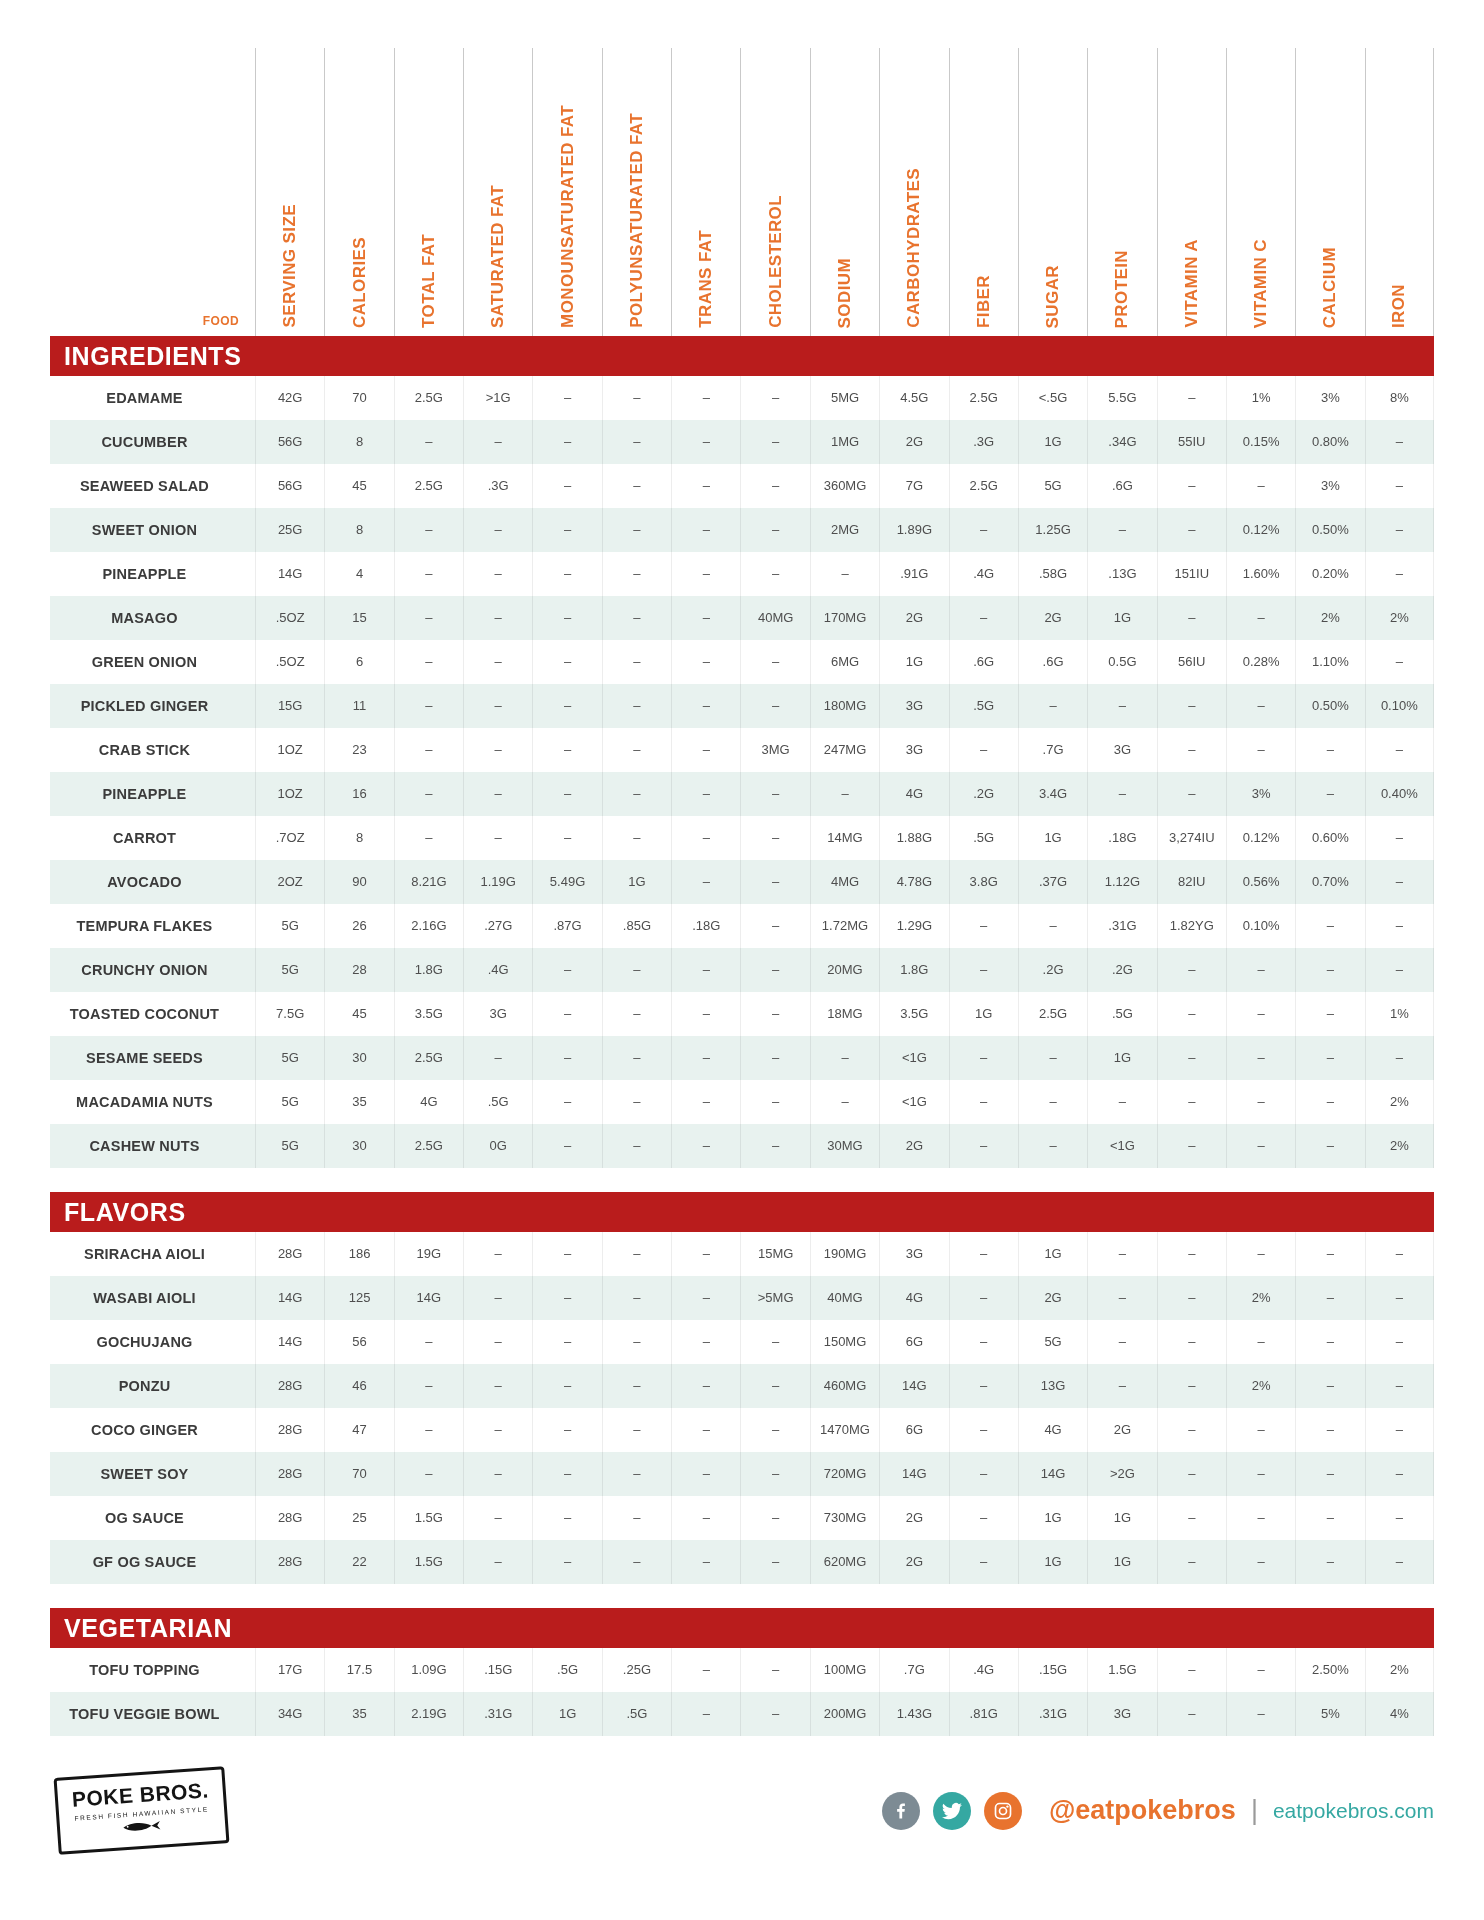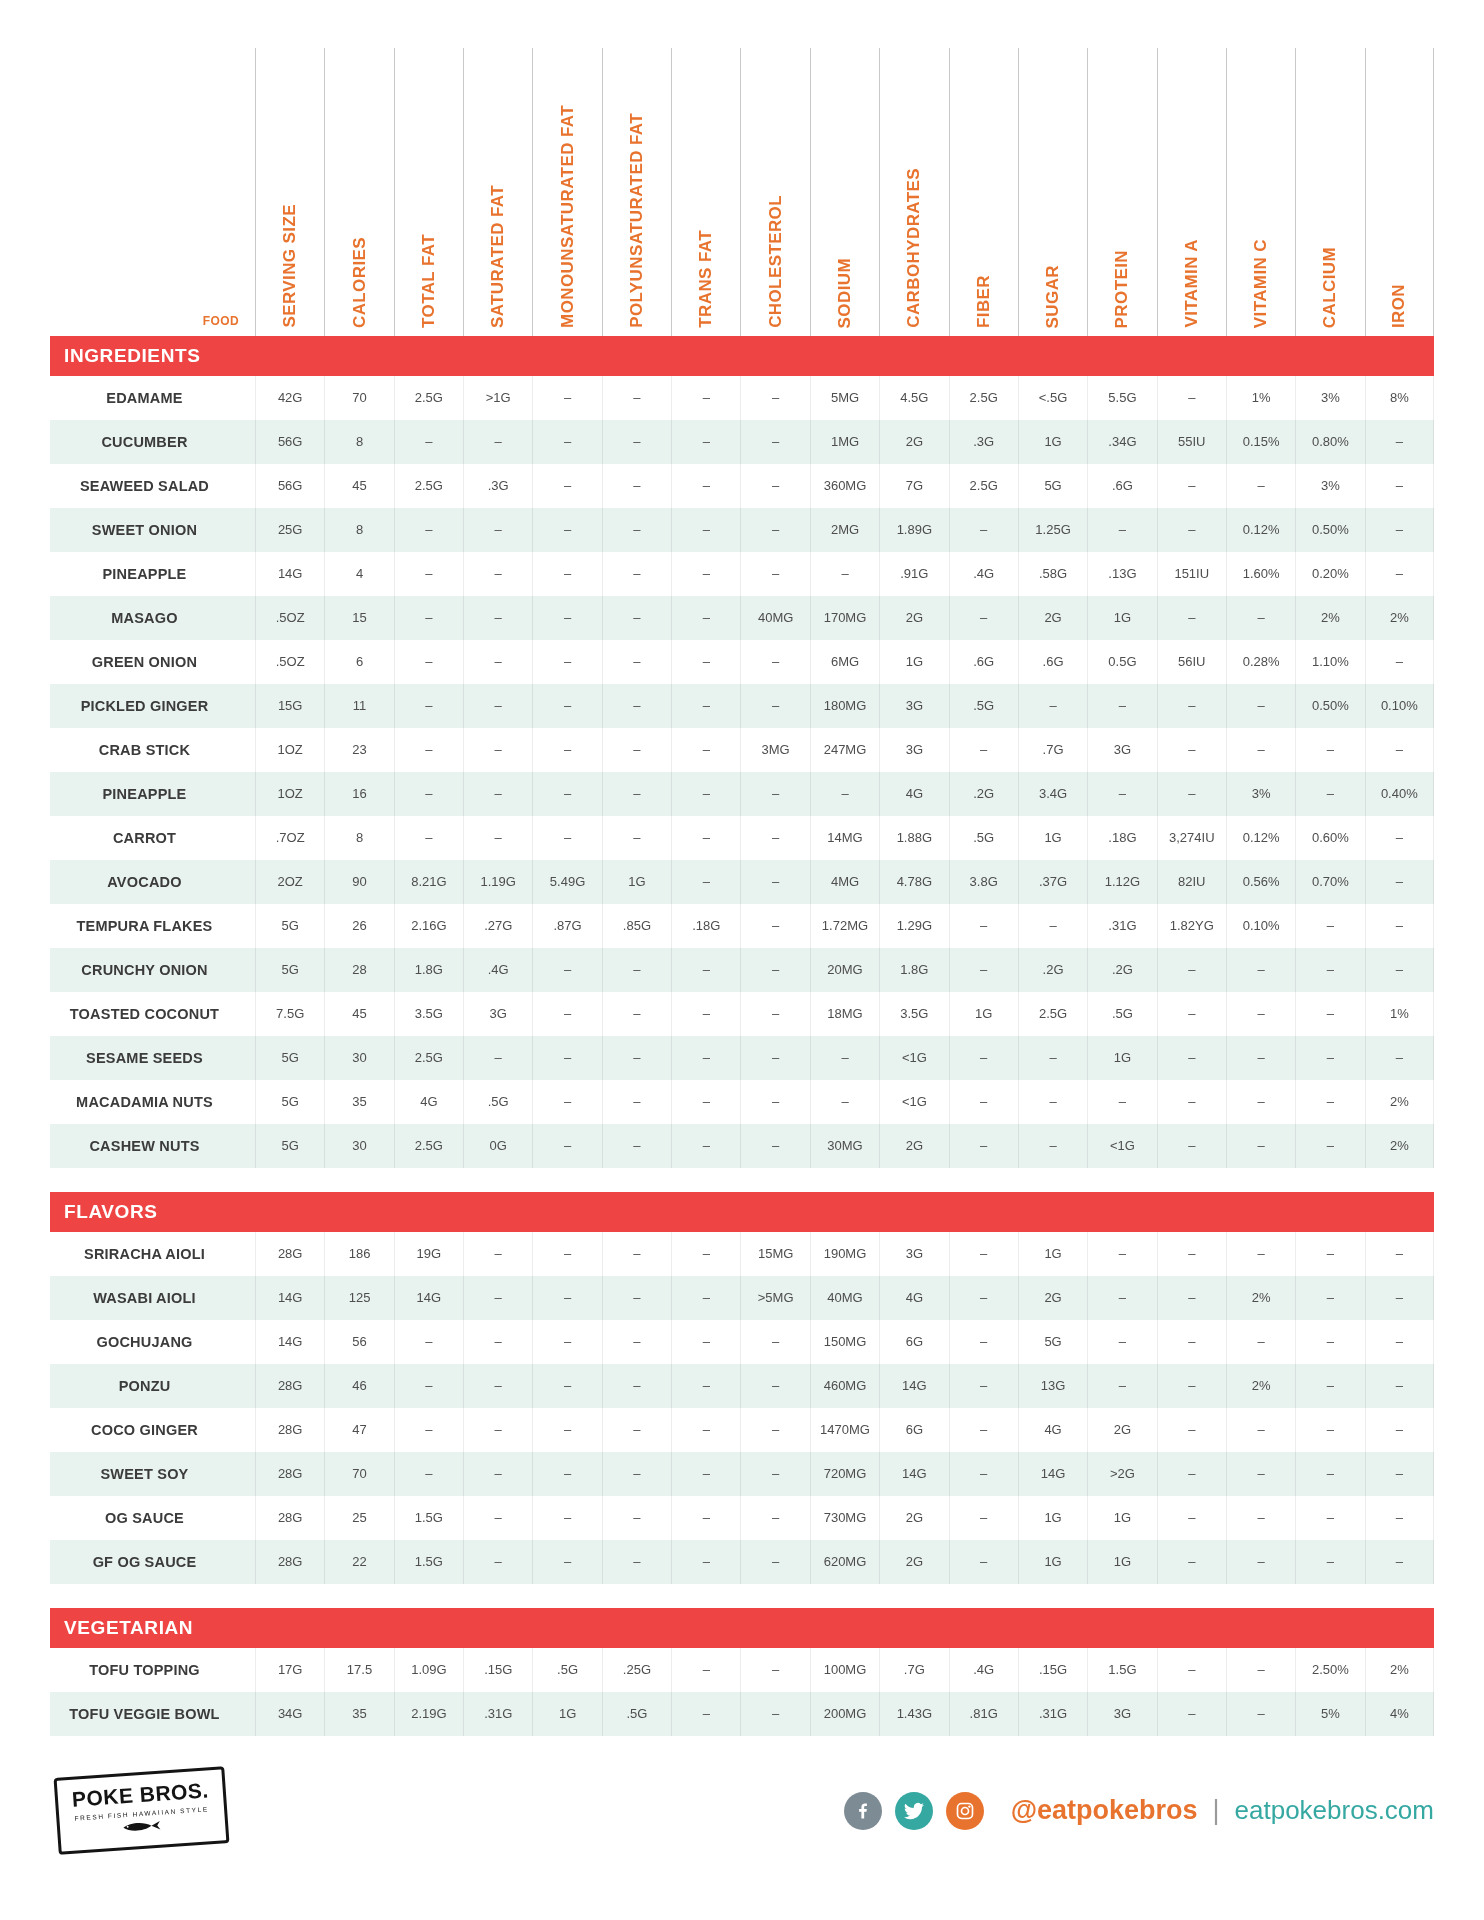--- a/index.html
+++ b/index.html
@@ -28,21 +28,21 @@
     font-weight:bold;font-size:17px;letter-spacing:.4px;
     color:#E8732E;white-space:nowrap;
   }
   .hlabel-food{
     font-weight:bold;font-size:12px;color:#E8732E;
     padding:0 16px 0 0;letter-spacing:.4px;
   }
   
   .section-bar{
     width:1384px;height:40px;line-height:40px;box-sizing:border-box;
-    background:#ef4444;color:#fff;font-weight:bold;font-size:19px;
+    background:#b91c1c;color:#fff;font-weight:bold;font-size:25px;
     letter-spacing:.6px;padding-left:14px;margin-top:24px;
   }
   #sections > .section-bar:first-child{margin-top:0;}
   
   .cell{
     height:44px;line-height:44px;text-align:center;
     font-size:13px;color:#4e4e4e;
     border-left:1px solid rgba(0,0,0,0.07);
     overflow:hidden;white-space:nowrap;box-sizing:border-box;
   }
@@ -68,21 +68,21 @@
   .social-row{display:flex;align-items:center;gap:13px;}
   .icon-circle{
     width:38px;height:38px;border-radius:50%;
     display:flex;align-items:center;justify-content:center;flex:0 0 auto;
   }
   .icon-fb{background:#7D8B94;}
   .icon-tw{background:#35A8A2;}
   .icon-ig{background:#E8732E;}
   .handle{color:#E8732E;font-weight:bold;font-size:27px;margin-left:14px;}
   .sep{color:#9a9a9a;font-size:27px;font-weight:300;margin:0 2px;}
-  .site{color:#35A8A2;font-size:26px;text-align:center;}
+  .site{color:#35A8A2;font-size:21px;text-align:center;}
 </style>
 </head>
 <body>
 
 <div class="page">
 
   <div class="tgrid head" id="header-row">
       <div class="hcell">
         <span class="hlabel-food">FOOD</span>
       </div>

